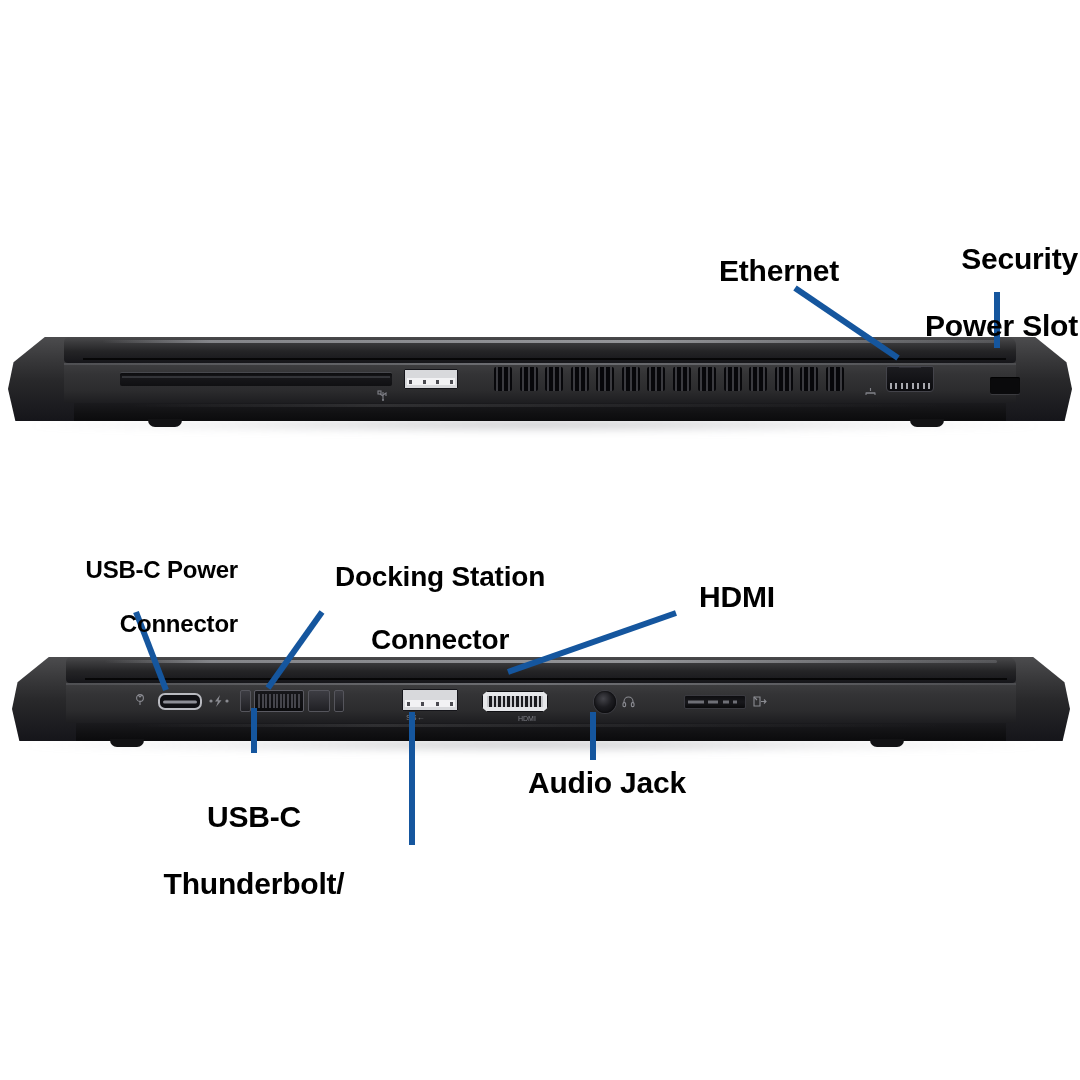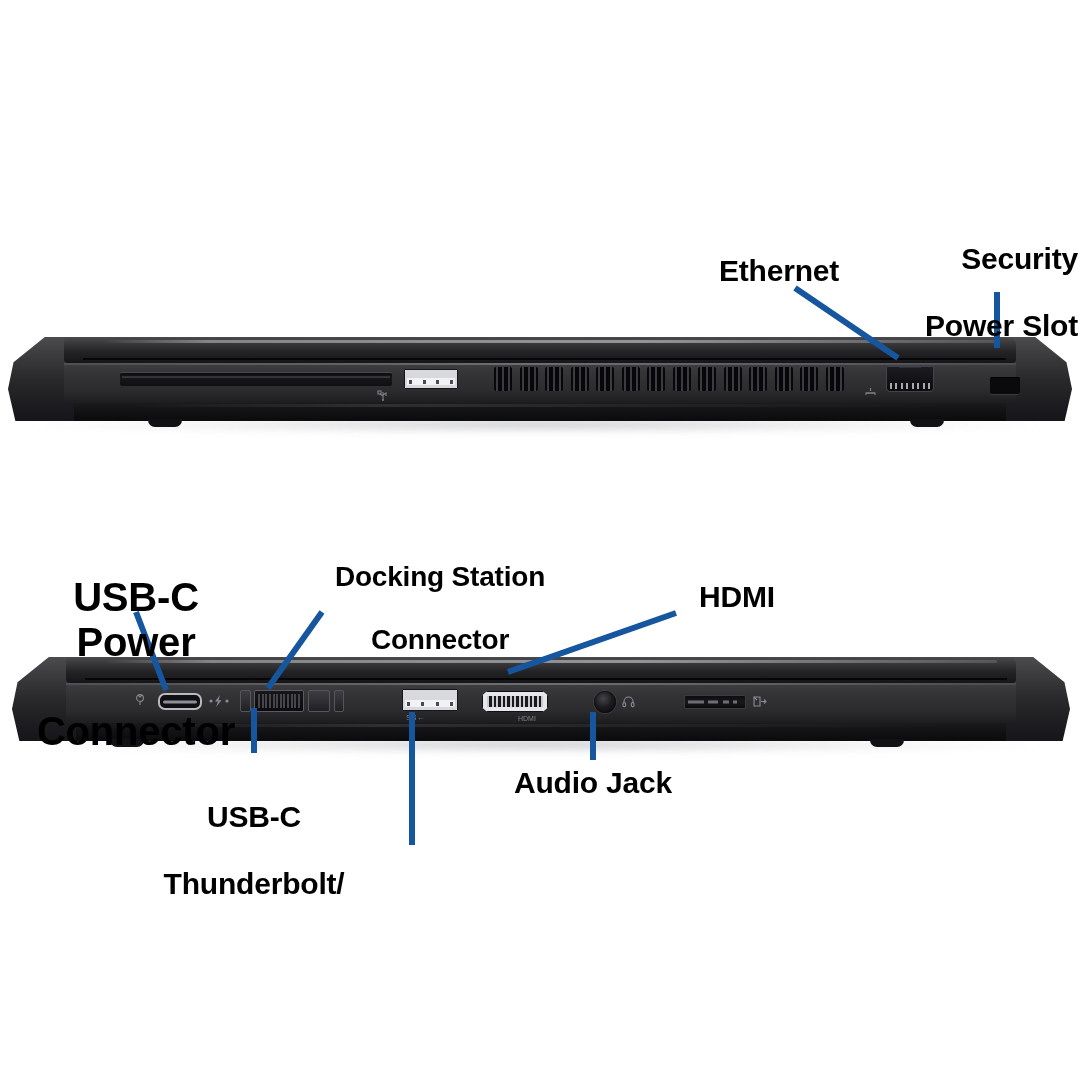--- a/index.html
+++ b/index.html
@@ -516,33 +516,33 @@
     </g>
   </svg>
 
   <div class="label" style="left:688px; top:254px; width:182px; font-size:30px;">Ethernet</div>
 
   <div class="label" style="left:898px; top:208px; width:180px; font-size:30px;text-align:right;">
     <div>Security</div>
     <div>Power Slot</div>
   </div>
 
-  <div class="label" style="left:17px; top:530px; width:238px; font-size:40px;">
+  <div class="label" style="left:0; top:530px; width:238px; font-size:24px;text-align:right;">
     <div>USB-C Power</div>
     <div>Connector</div>
   </div>
 
   <div class="label" style="left:306px; top:530px; width:268px; font-size:28px;">
     <div>Docking Station</div>
     <div>Connector</div>
   </div>
 
   <div class="label" style="left:678px; top:580px; width:118px; font-size:30px;">HDMI</div>
 
   <div class="label" style="left:138px; top:766px; width:232px; font-size:30px;">
     <div>USB-C</div>
     <div>Thunderbolt/</div>
   </div>
 
 
-  <div class="label" style="left:500px; top:766px; width:186px; font-size:30px;">Audio Jack</div>
+  <div class="label" style="left:500px; top:766px; width:186px; font-size:30px;text-align:right;">Audio Jack</div>
 
 </div>
 
 </body></html>

